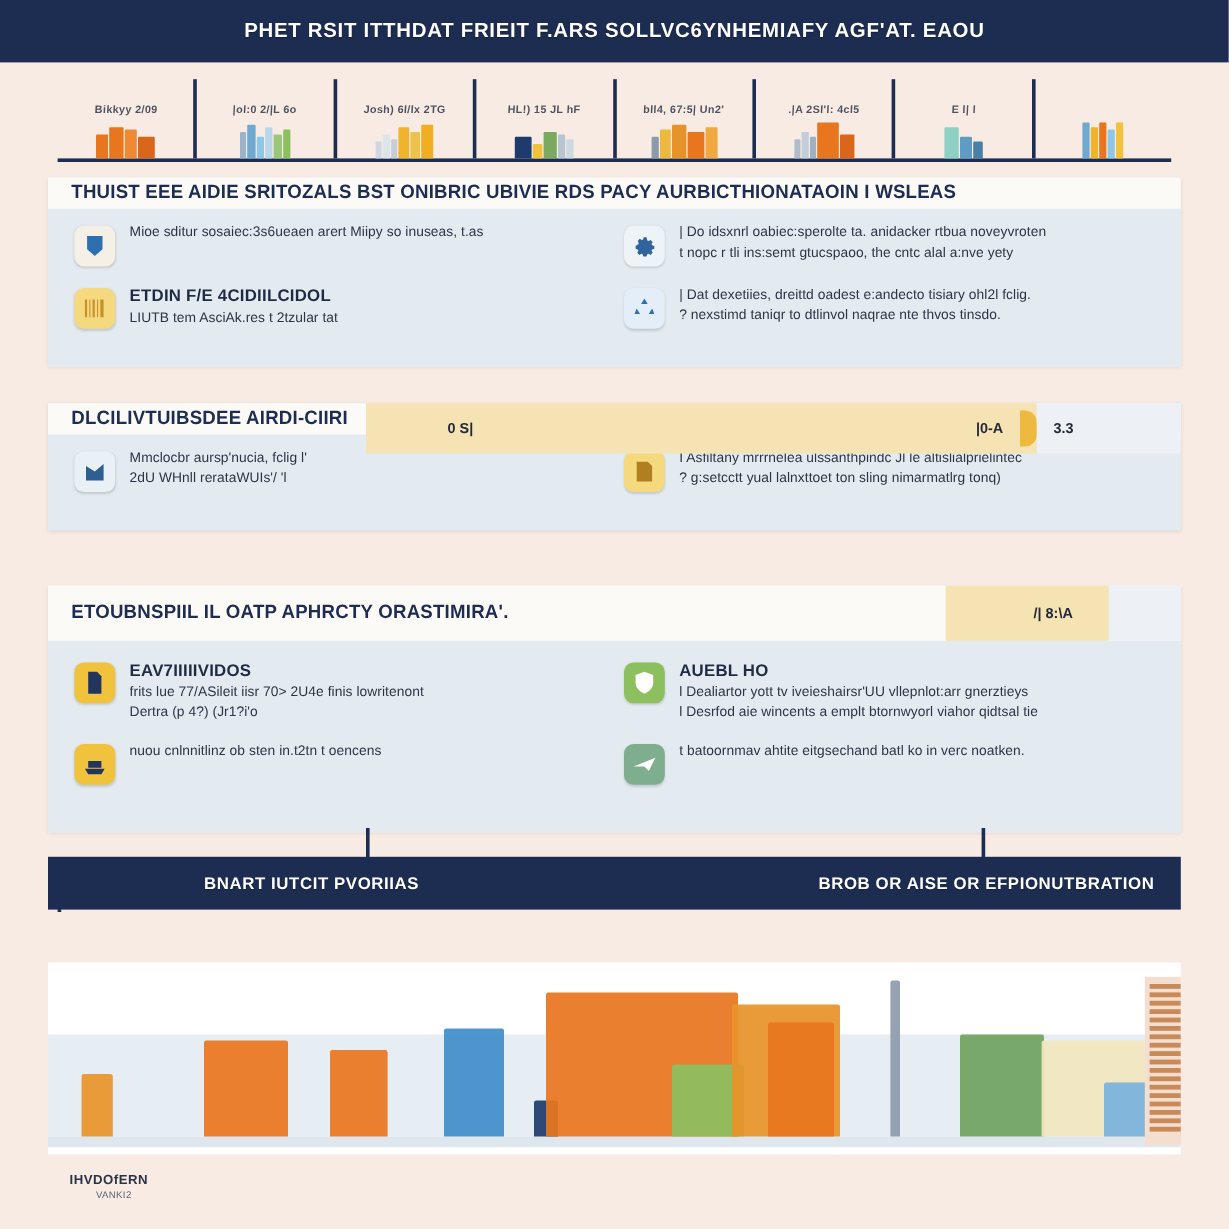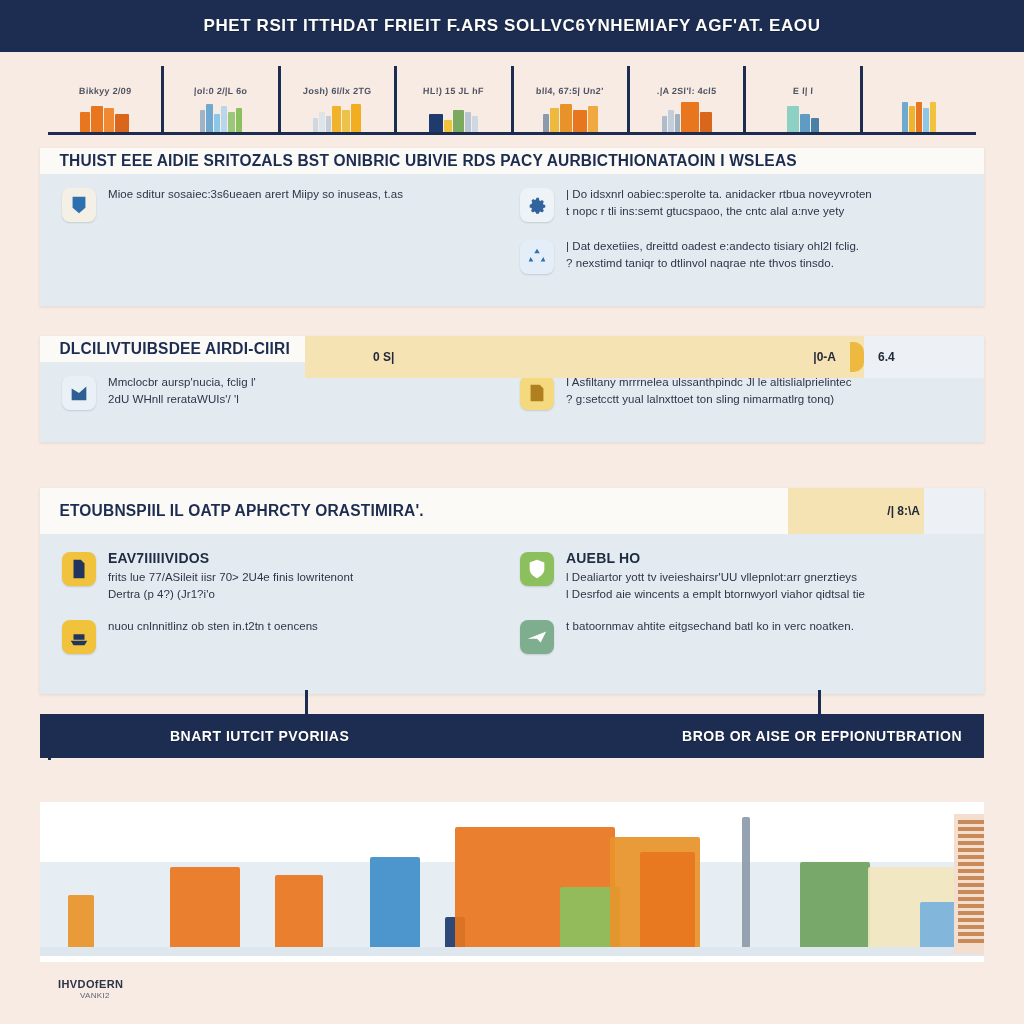--- a/index.html
+++ b/index.html
@@ -223,20 +223,31 @@
           <div class="row">
             <div class="badge" style="background: rgb(245, 240, 230);">
               <svg width="22" height="22" viewBox="0 0 24 24">
                 <path d="M5 3h14v12l-7 6-7-6z" fill="#2e6fb0"></path>
               </svg>
             </div>
             <div class="rtext">
               <div class="rline">Mioe sditur sosaiec:3s6ueaen arert Miipy so inuseas, t.as</div>
             </div>
           </div>
+          <div class="row">
+            <div class="badge" style="background: rgb(244, 217, 127);">
+              <svg width="22" height="22" viewBox="0 0 24 24">
+                <path d="M3 4h2v16H3zm4 0h1v16H7zm3 0h2v16h-2zm4 0h1v16h-1zm3 0h3v16h-3z" fill="#c9902b"></path>
+              </svg>
+            </div>
+            <div class="rtext">
+              <div class="rtitle">ETDIN F/E 4CIDIILCIDOL</div>
+              <div class="rline">LIUTB tem AsciAk.res t 2tzular tat</div>
+            </div>
+          </div>
         </div>
       <div class="col" id="s1right">
           <div class="row">
             <div class="badge" style="background: rgb(238, 243, 248);">
               <svg width="22" height="22" viewBox="0 0 24 24">
                 <path d="M12 8a4 4 0 100 8 4 4 0 000-8zm9 4l-2-.6-.5-1.2 1-1.8-1.9-1.9-1.8 1-1.2-.5L14 4h-2.6l-.6 2-1.2.5-1.8-1-1.9 1.9 1 1.8-.5 1.2L4 12v2.6l2 .6.5 1.2-1 1.8 1.9 1.9 1.8-1 1.2.5.6 2H14l.6-2 1.2-.5 1.8 1 1.9-1.9-1-1.8.5-1.2 2-.6z" fill="#31639c"></path>
               </svg>
             </div>
             <div class="rtext">
               <div class="rline">| Do idsxnrl oabiec:sperolte ta. anidacker rtbua noveyvroten</div>
@@ -261,21 +272,21 @@
   <div class="card" id="card2" style="top:336px;">
     <div class="card-head">
       <div class="htxt" style="background:#fcfaf6;position:relative;z-index:3;padding-right:12px;">DLCILIVTUIBSDEE AIRDI-CIIRI</div>
       <div class="meter" style="left:265px;right:0;">
         <div class="meter-fill" style="flex:1 1 auto;">
           <span class="mval" style="padding-left:68px;">0 S|</span>
           <span class="mval" style="margin-left:auto;">|0-A</span>
           <div class="knob"></div>
         </div>
         <div class="meter-cap" style="flex:0 0 120px;">
-          <span class="mval">6.4</span>
+          <span class="mval">3.3</span>
         </div>
       </div>
     </div>
     <div class="card-body">
       <div class="col" id="s2left">
           <div class="row">
             <div class="badge" style="background: rgb(233, 241, 247);">
               <svg width="22" height="22" viewBox="0 0 24 24">
                 <path d="M4 20V7l8 5 8-7v15z" fill="#2e5f92"></path>
               </svg>
@@ -300,21 +311,21 @@
           </div>
         </div>
     </div>
   </div>
 
   <div class="card" id="card3" style="top:488px;">
     <div class="card-head" style="height:46px;">
       <div class="htxt" style="background:#fcfaf6;position:relative;z-index:3;padding-right:12px;">ETOUBNSPIIL IL OATP APHRCTY ORASTIMIRA'.</div>
       <div class="meter" style="left:748px;right:0;height:46px;">
         <div class="meter-fill" style="flex:1 1 auto;height:46px;">
-          <span class="mval" style="margin-left:auto;padding-right:4px;">/| 8:\A</span>
+          <span class="mval" style="margin-left:auto;padding-right:30px;">/| 8:\A</span>
         </div>
         <div class="meter-cap" style="flex:0 0 60px;height:46px;"></div>
       </div>
     </div>
     <div class="card-body" style="padding-top:16px;padding-bottom:24px;">
       <div class="col" id="s3left">
           <div class="row">
             <div class="badge" style="background: rgb(241, 195, 60);">
               <svg width="22" height="22" viewBox="0 0 24 24">
                 <path d="M6 2h8l4 4v16H6z" fill="#21355f"></path>

